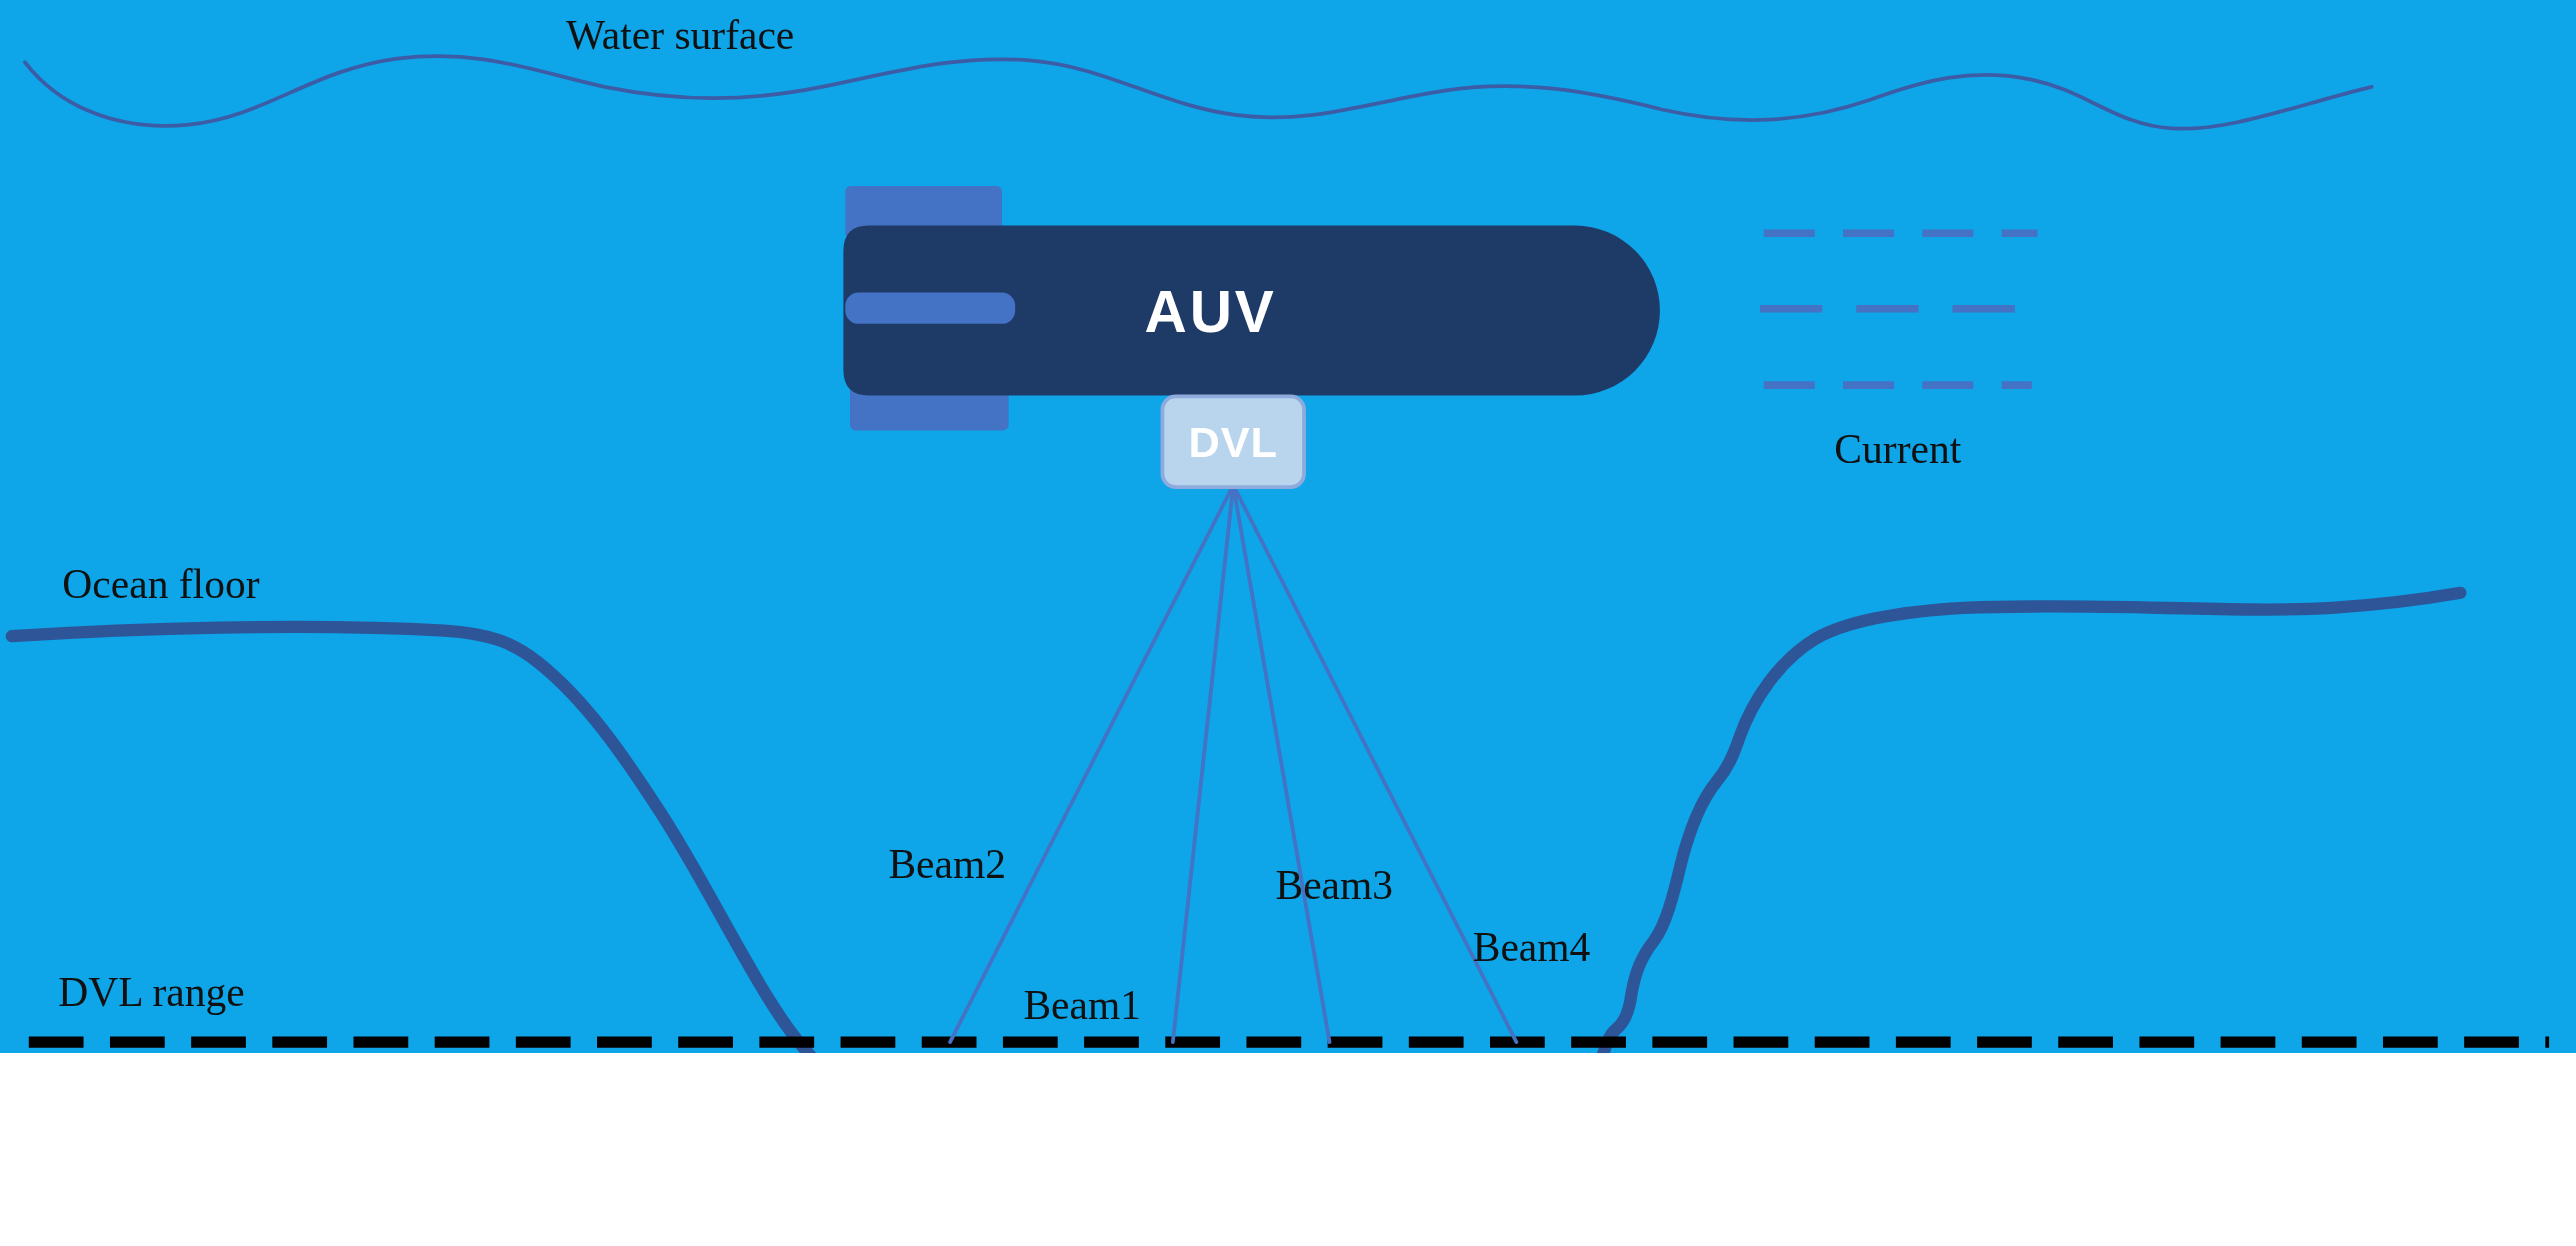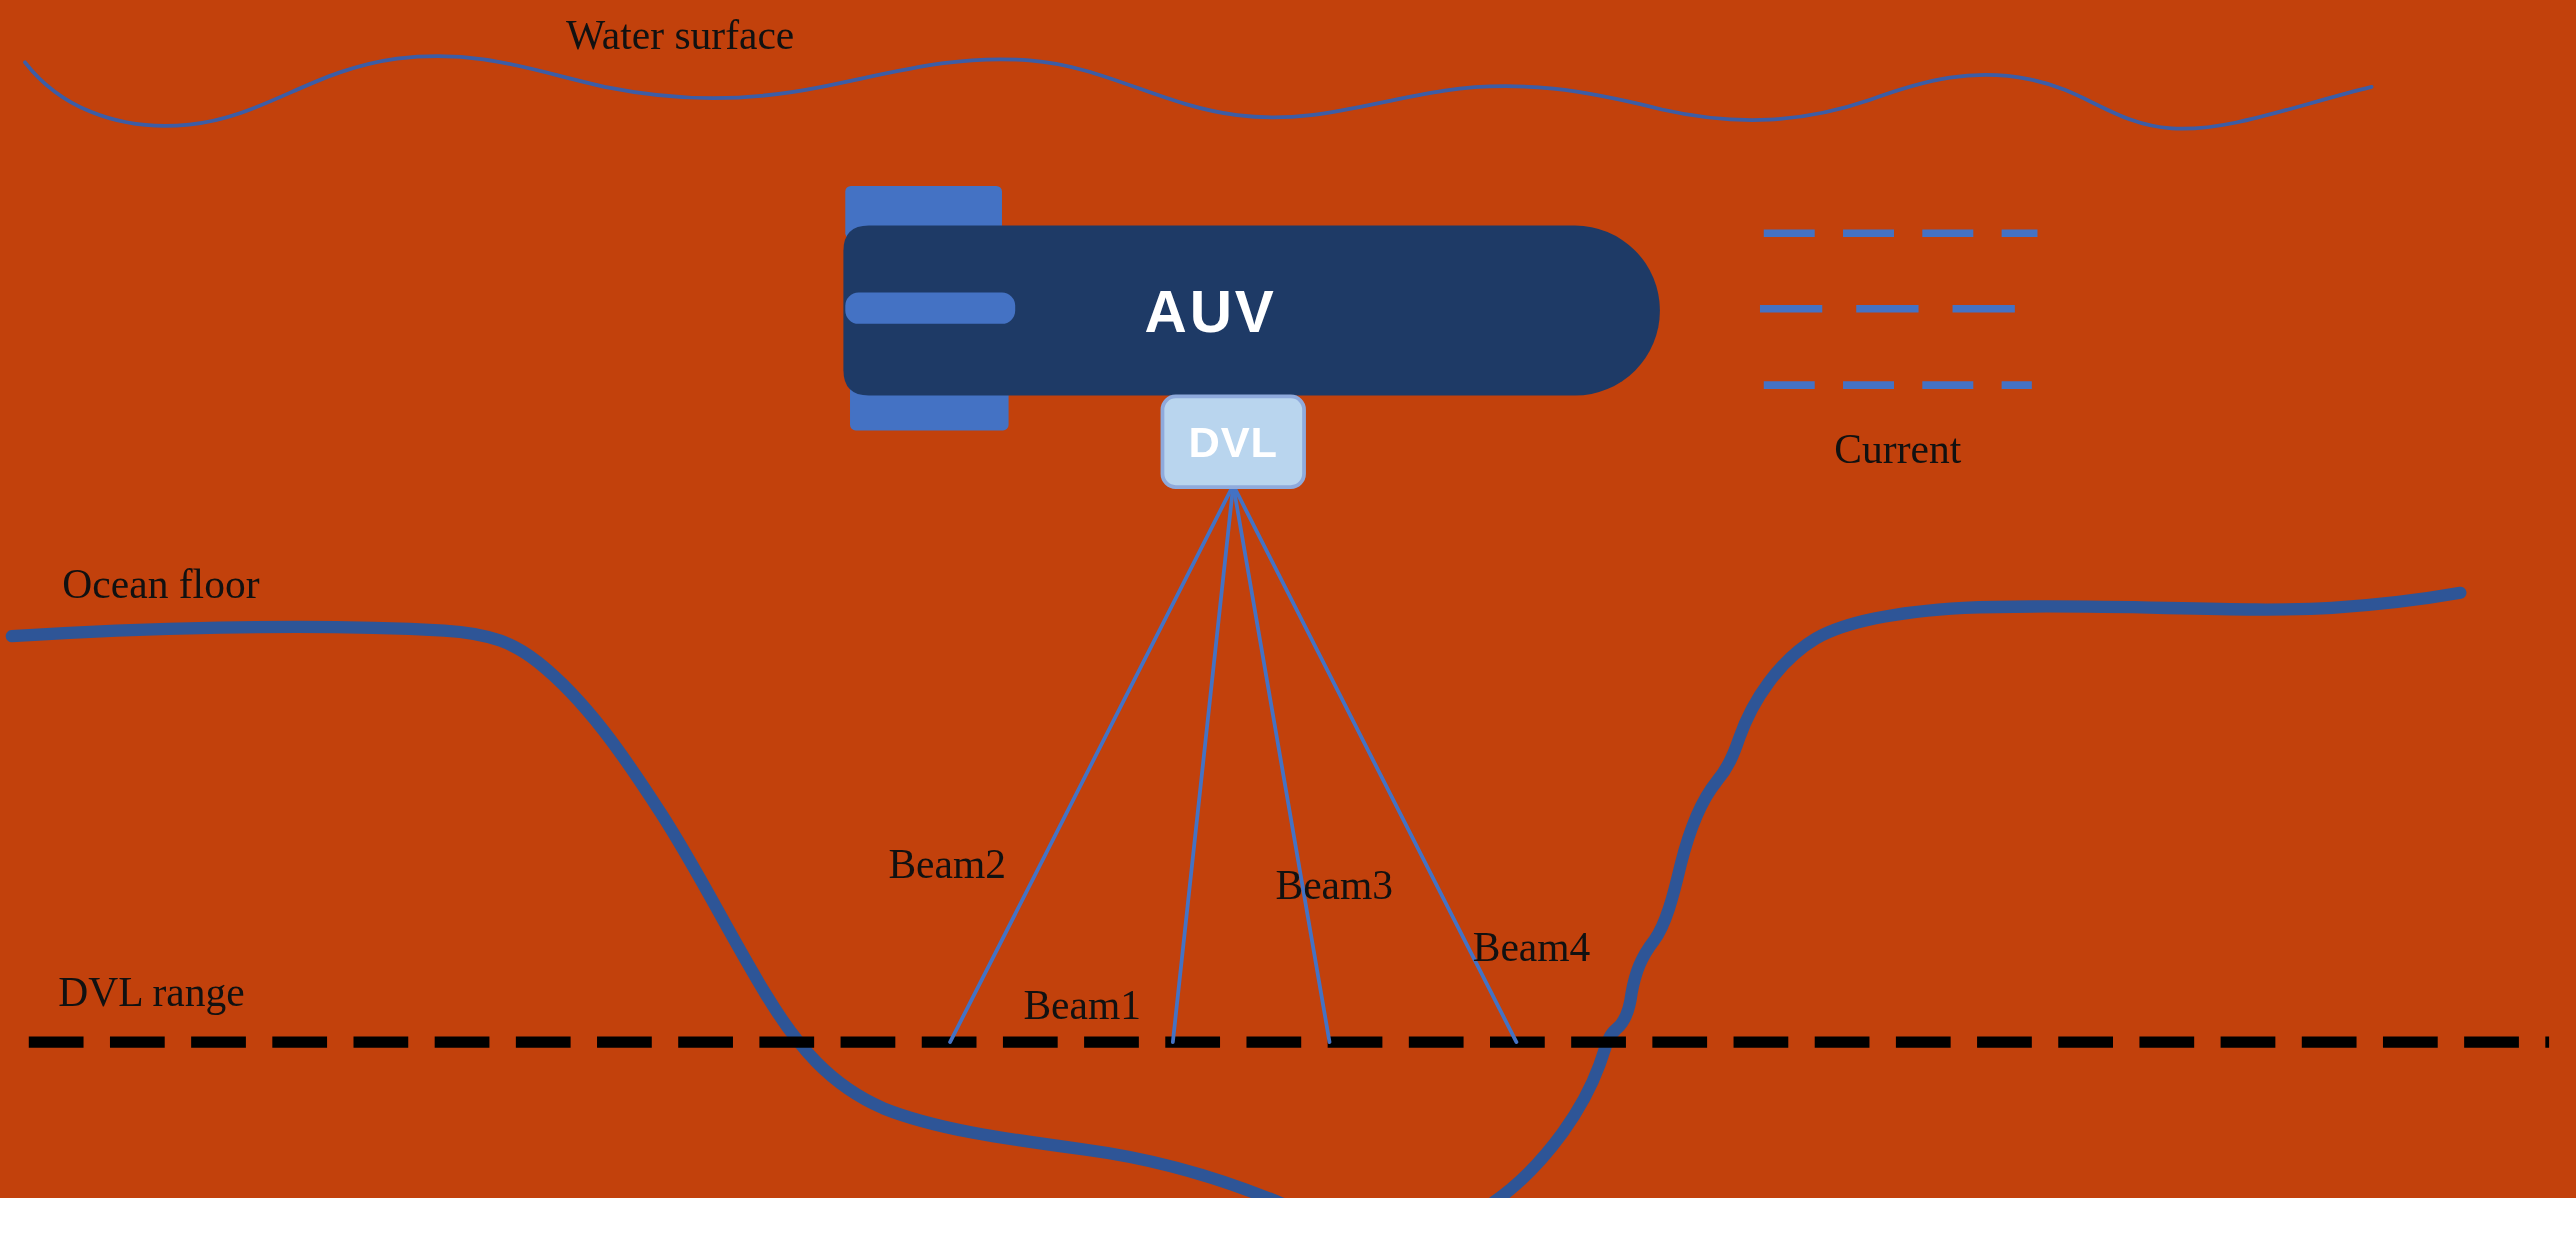--- a/index.html
+++ b/index.html
@@ -3,22 +3,22 @@
 <meta charset="utf-8">
 <style>
   html, body {
     margin: 0;
     padding: 0;
     background: #ffffff;
   }
   .stage {
     position: relative;
     width: 2576px;
-    height: 1198px;
-    background: #c2410c;
+    height: 1053px;
+    background: #0ea5e9;
     overflow: hidden;
   }
   svg { display: block; }
 
   .lbl {
     font-family: "Liberation Serif", serif;
     font-size: 44px;
     text-anchor: middle;
   }
   .auv-text {

